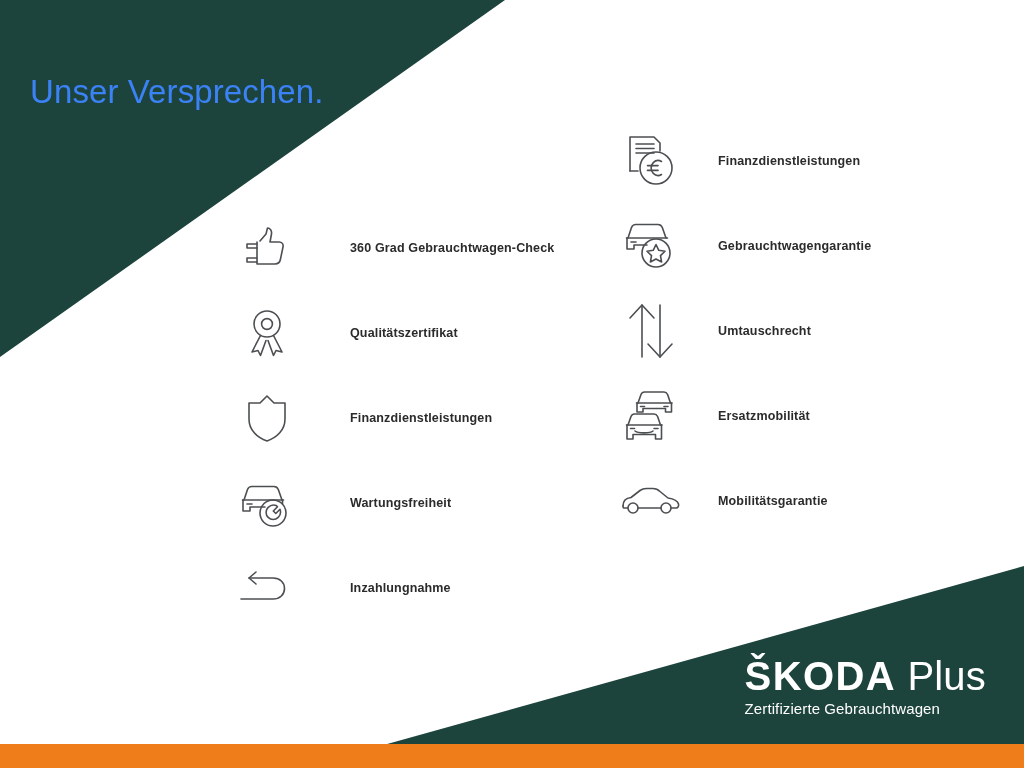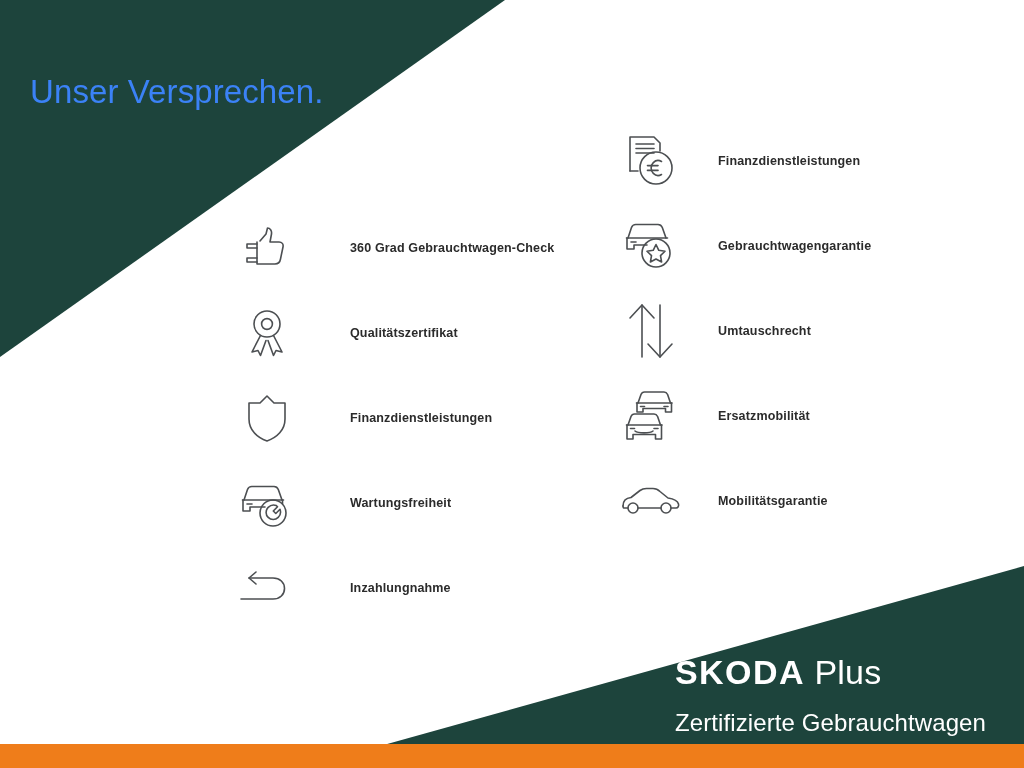--- a/index.html
+++ b/index.html
@@ -107,35 +107,35 @@
 
   
   #brand {
     position: absolute;
     right: 38px;
     top: 655px;
     text-align: left;
     color: #ffffff;
   }
   #brand-wordmark {
-    font-size: 34px;
+    font-size: 40px;
     font-weight: bold;
     letter-spacing: 1.4px;
     line-height: 1.05;
     white-space: nowrap;
   }
   #brand-wordmark .plus-word {
     font-weight: normal;
     letter-spacing: 0.2px;
   }
   #brand-tagline {
-    font-size: 24px;
+    font-size: 15px;
     font-weight: normal;
     letter-spacing: 0.1px;
-    margin-top: 18px;
+    margin-top: 3px;
     white-space: nowrap;
   }
 </style>
 </head>
 <body>
 
 <div id="poster">
 
   <div class="wedge" id="wedge-top"></div>
 

